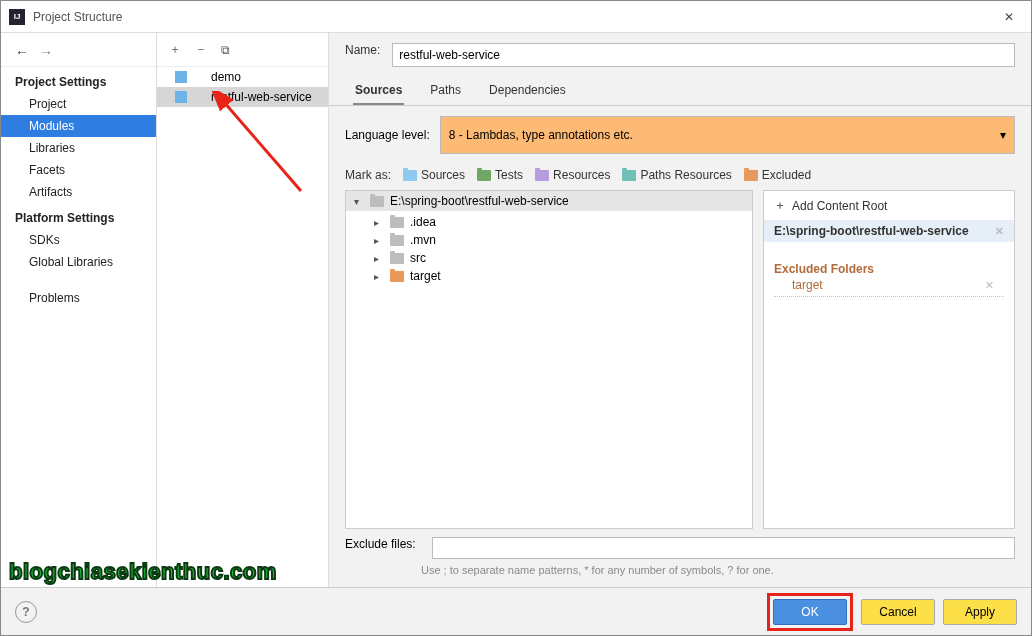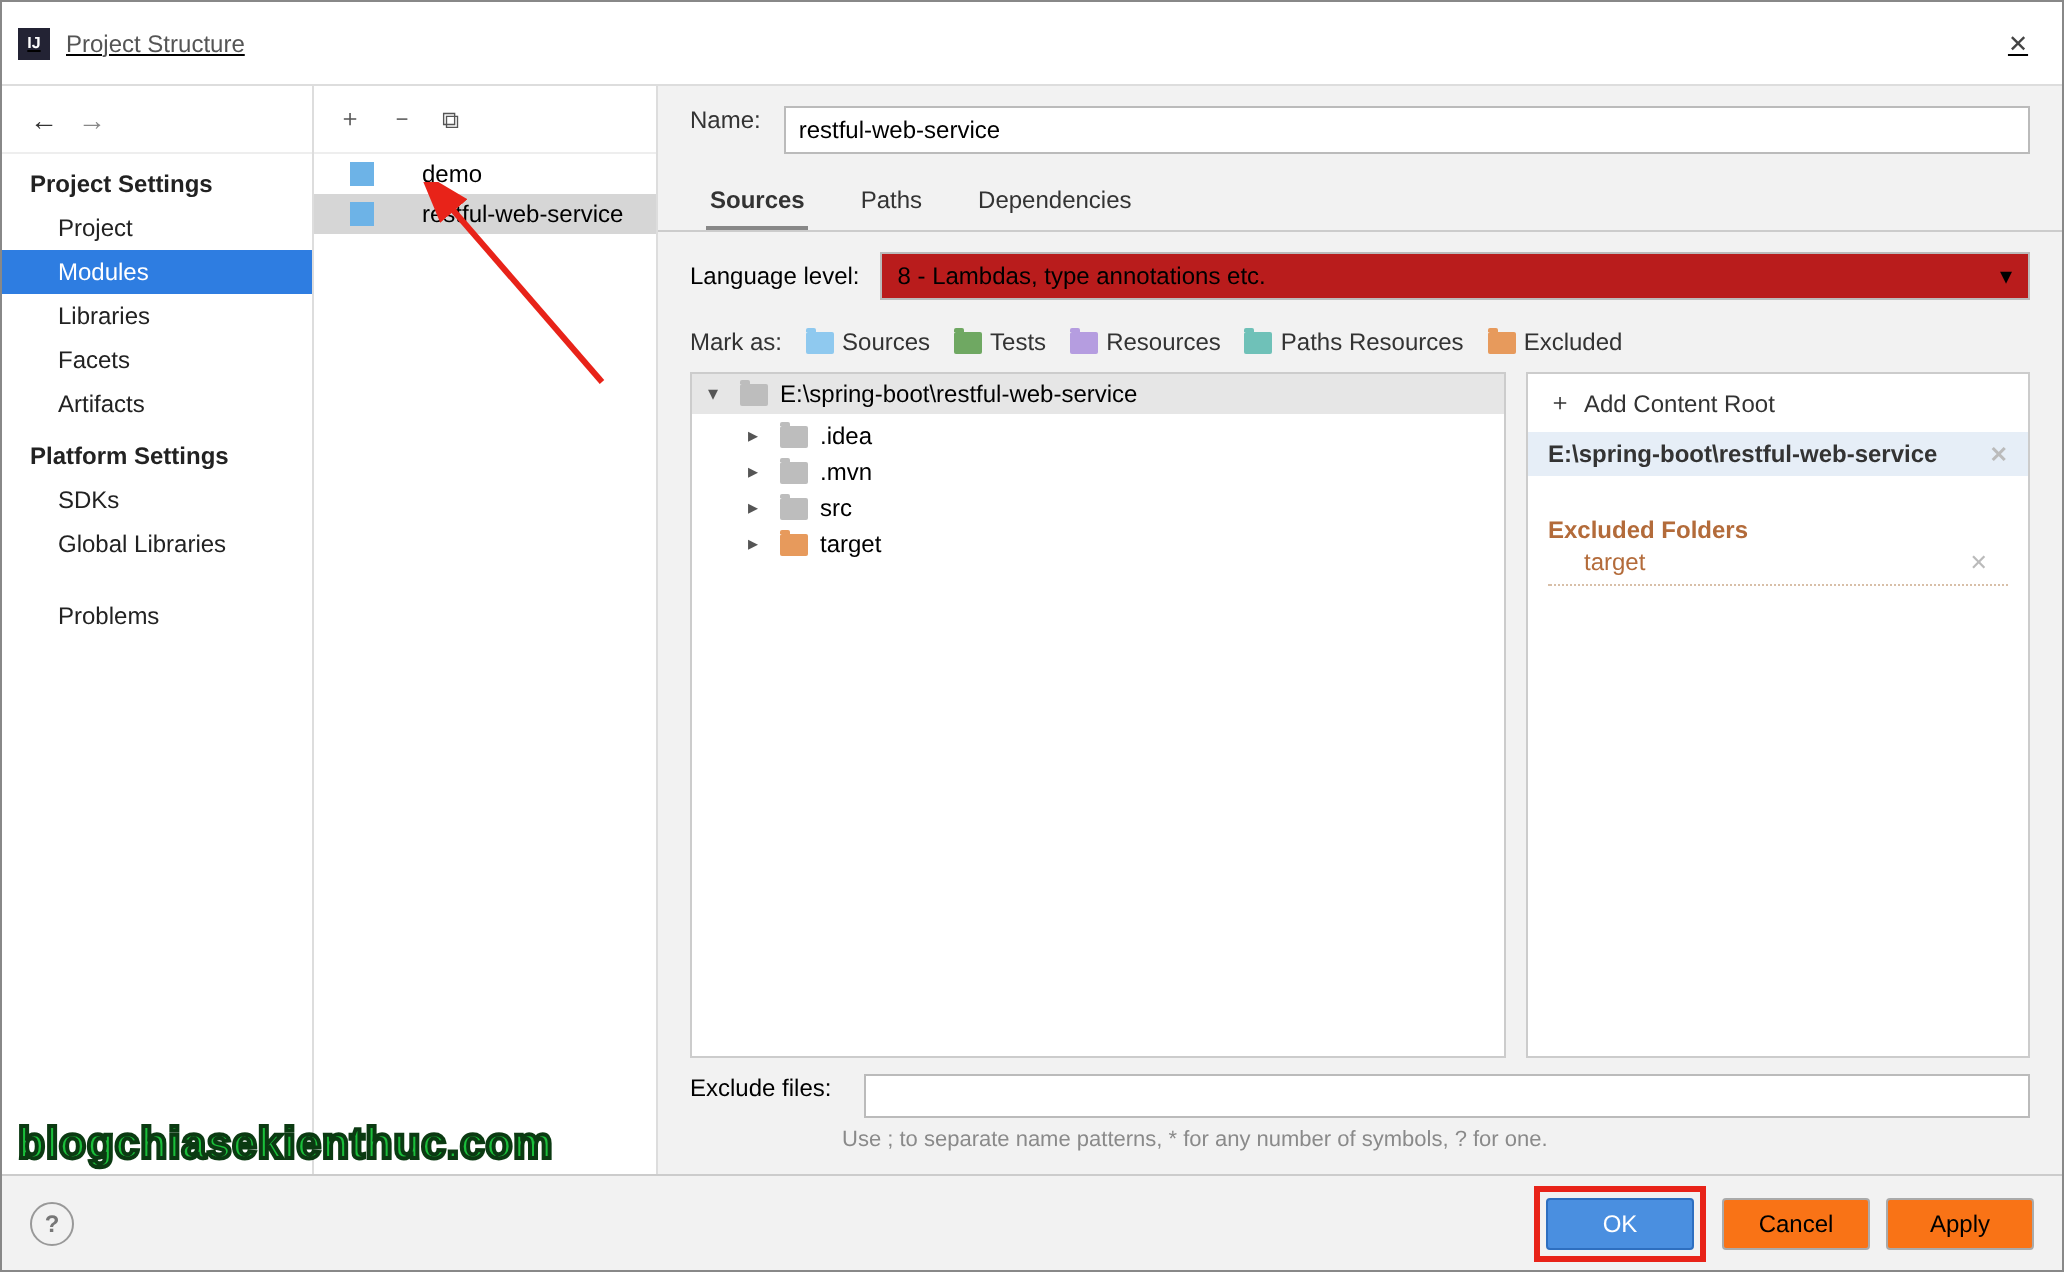--- a/index.html
+++ b/index.html
@@ -1,18 +1,18 @@
 <!DOCTYPE html>
 <html><head>
 <meta charset="utf-8">
 <style>
 * { box-sizing: border-box; margin: 0; padding: 0; font-family: "Segoe UI", Tahoma, sans-serif; font-size: 12px; }
 html, body { width: 1032px; height: 636px; overflow: hidden; background: #fff; }
 .window { width: 1032px; height: 636px; border: 1px solid #888; display: flex; flex-direction: column; background: #f2f2f2; position: relative; }
-.titlebar { height: 42px; background: #fff; display: flex; align-items: center; border-bottom: 1px solid #ddd; text-decoration: underline; }
+.titlebar { height: 32px; background: #fff; display: flex; align-items: center; border-bottom: 1px solid #ddd; }
 .titlebar .appicon { width: 16px; height: 16px; margin: 0 8px; background: #232334; display: inline-flex; align-items: center; justify-content: center; color: #fff; font-size: 8px; font-weight: bold; }
 .titlebar .title { color: #555; }
 .titlebar .spacer { flex: 1; }
 .titlebar .winbtn { width: 44px; height: 32px; display: flex; align-items: center; justify-content: center; color: #444; }
 .body { flex: 1; display: flex; min-height: 0; }
 .leftcol { width: 156px; background: #fff; border-right: 1px solid #ddd; display: flex; flex-direction: column; }
 .leftnav { height: 34px; display: flex; align-items: center; gap: 10px; padding: 0 14px; border-bottom: 1px solid #eee; }
 .arrowbtn { color: #888; font-size: 14px; }
 .arrowbtn.enabled { color: #333; }
 .secthdr { font-weight: bold; padding: 8px 14px 4px; color: #222; }
@@ -25,21 +25,21 @@
 .modrow.selected { background: #d6d6d6; }
 .modicon { width: 12px; height: 12px; background: #6db3e7; display: inline-block; }
 .rightcol { flex: 1; display: flex; flex-direction: column; background: #f2f2f2; padding: 0; min-width: 0; }
 .namebar { display: flex; align-items: flex-start; gap: 12px; padding: 10px 16px; }
 .namebar label { color: #333; }
 .namebar input { flex: 1; height: 24px; border: 1px solid #bbb; padding: 0 6px; background: #fff; }
 .tabsrow { display: flex; gap: 24px; padding: 0 24px; border-bottom: 1px solid #ccc; }
 .tab { padding: 6px 2px; color: #333; border-bottom: 2px solid transparent; }
 .tab.active { font-weight: 600; border-bottom-color: #888; }
 .langrow { display: flex; align-items: center; gap: 10px; padding: 10px 16px; }
-.langsel { flex: 1; height: 24px; border: 1px solid #bbb; background: #b91c1c; display: flex; align-items: center; justify-content: space-between; padding: 0 8px; }
+.langsel { flex: 1; height: 38px; border: 1px solid #bbb; background: #fdba74; display: flex; align-items: center; justify-content: space-between; padding: 0 8px; }
 .markrow { display: flex; align-items: center; gap: 12px; padding: 4px 16px 8px; color: #333; }
 .marklbl { display: flex; align-items: center; gap: 4px; }
 .foldericon { width: 14px; height: 11px; display: inline-block; border-radius: 1px; position: relative; }
 .foldericon::before { content: ""; position: absolute; top: -2px; left: 0; width: 5px; height: 2px; background: inherit; border-radius: 1px 1px 0 0; }
 .fc-blue { background: #8fc9ef; }
 .fc-green { background: #6fa862; }
 .fc-purple { background: #b59de0; }
 .fc-teal { background: #6fc1b8; }
 .fc-orange { background: #e79a5c; }
 .fc-gray { background: #bdbdbd; }
@@ -53,21 +53,21 @@
 .addroot { padding: 6px 10px; display: flex; align-items: center; gap: 6px; color: #333; }
 .rootpath { background: #e6eef7; padding: 4px 10px; font-weight: 600; color: #333; display: flex; align-items: center; justify-content: space-between; }
 .exhdr { color: #b36b3a; font-weight: 600; padding: 20px 10px 2px; }
 .exitem { color: #b36b3a; padding: 0 10px 4px 18px; display: flex; align-items: center; justify-content: space-between; border-bottom: 1px dotted #d8bfa8; margin: 0 10px; }
 .excluderow { display: flex; gap: 16px; padding: 8px 16px 0; align-items: flex-start; }
 .excluderow input { flex: 1; height: 22px; border: 1px solid #bbb; background: #fff; }
 .hint { color: #8a8a8a; font-size: 11px; padding: 4px 16px 10px 92px; line-height: 1.3; }
 .footer { height: 48px; border-top: 1px solid #ccc; display: flex; align-items: center; padding: 0 14px; gap: 8px; background: #f2f2f2; }
 .helpicon { width: 22px; height: 22px; border: 1.5px solid #999; border-radius: 50%; display: flex; align-items: center; justify-content: center; color: #777; font-weight: bold; }
 .footer .spacer { flex: 1; }
-.btn { min-width: 74px; height: 26px; border: 1px solid #aaa; background: #f97316; border-radius: 2px; padding: 0 12px; }
+.btn { min-width: 74px; height: 26px; border: 1px solid #aaa; background: #fde047; border-radius: 2px; padding: 0 12px; }
 .btn.primary { background: #4a8fe0; border-color: #2e6fc0; color: #fff; }
 .okwrap { border: 3px solid #e82319; padding: 3px; }
 .arrow-annot { position: absolute; left: 160px; top: 90px; pointer-events: none; }
 .watermark { position: absolute; left: 8px; bottom: 50px; font-family: "Arial Black", sans-serif; font-size: 22px; font-weight: 900; color: #1abf3a; -webkit-text-stroke: 2px #0b3a12; letter-spacing: 0.5px; pointer-events: none; }
 .closex { color: #bbb; font-size: 11px; }
 </style>
 </head>
 <body>
 
 <div class="window">

